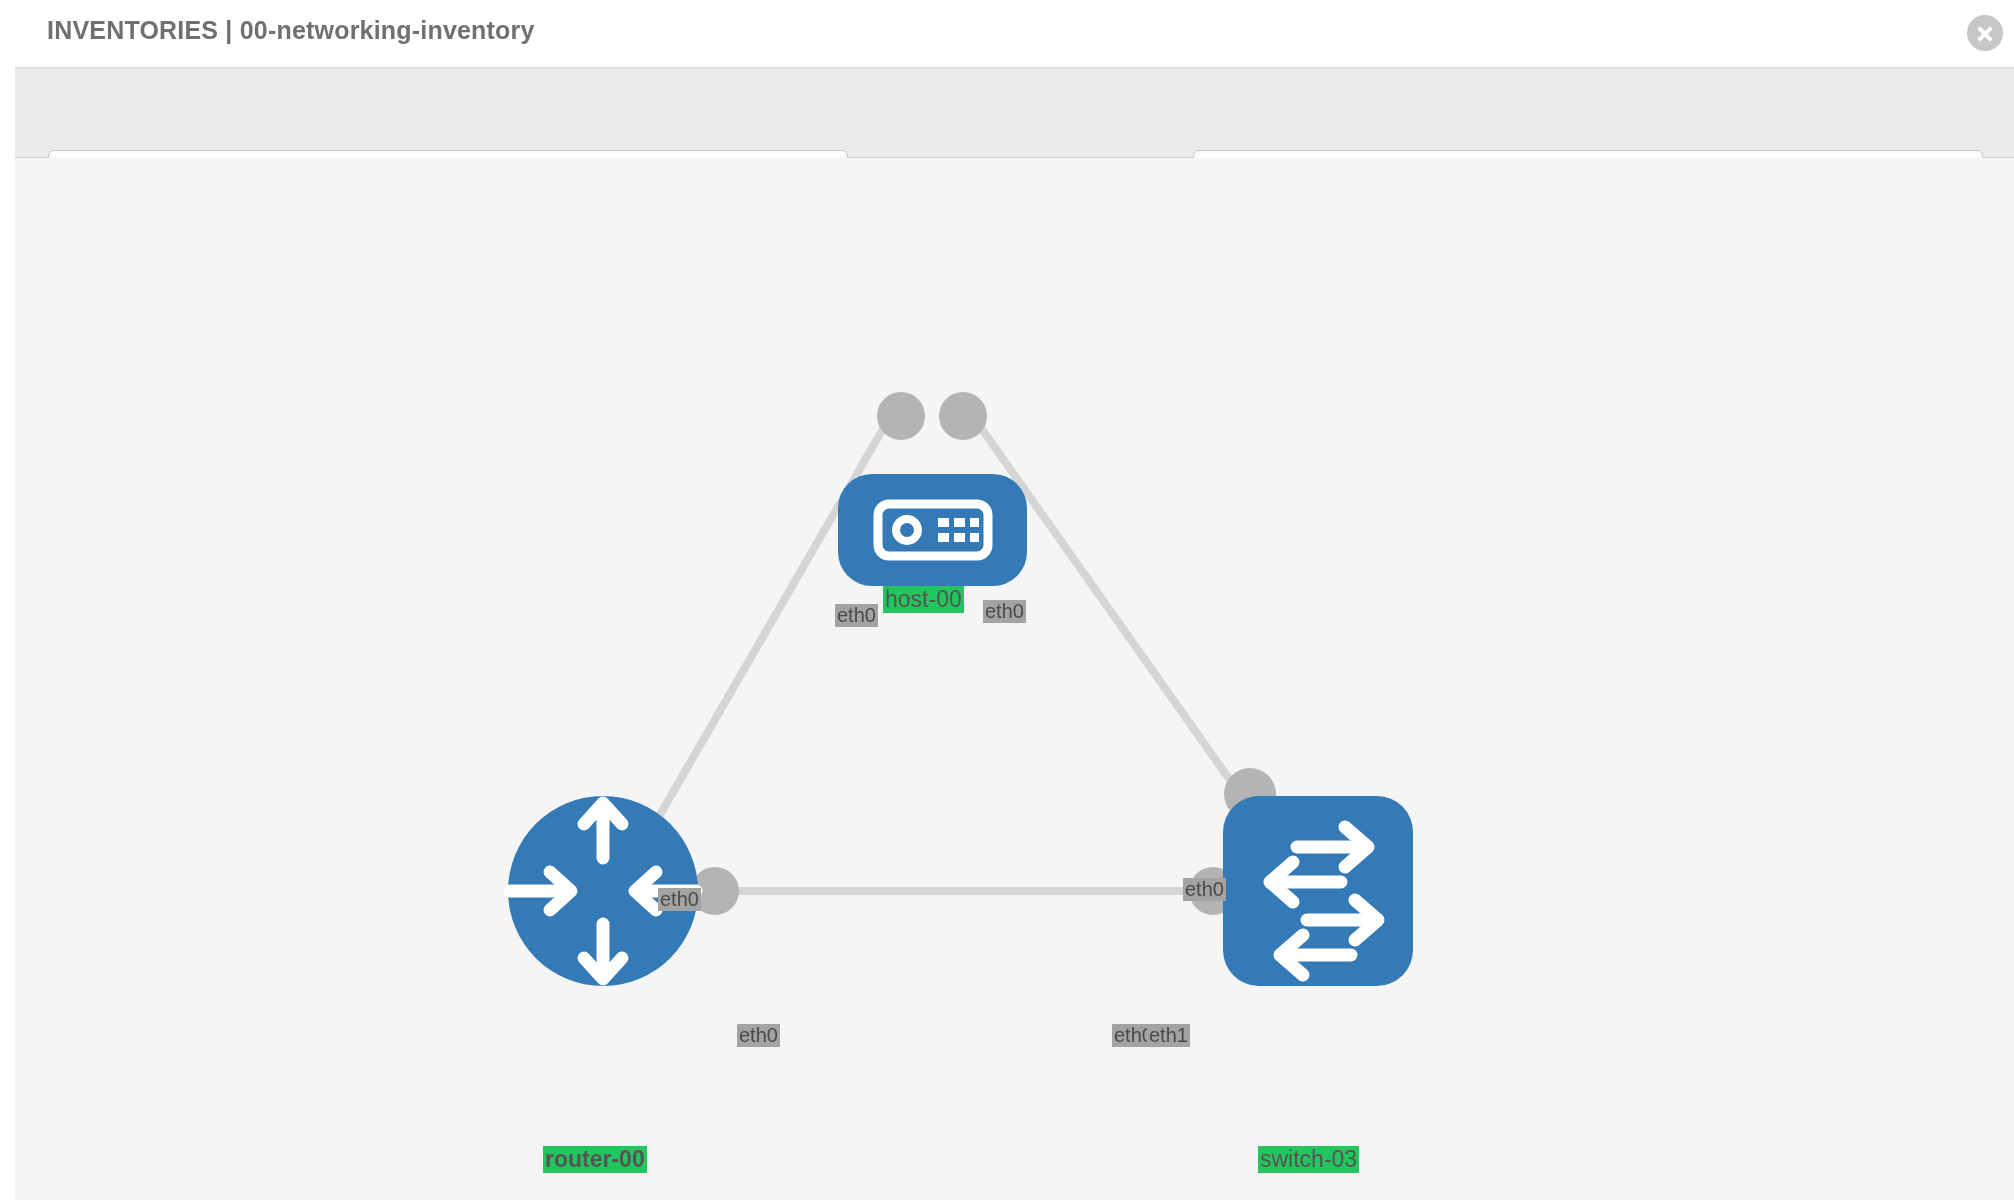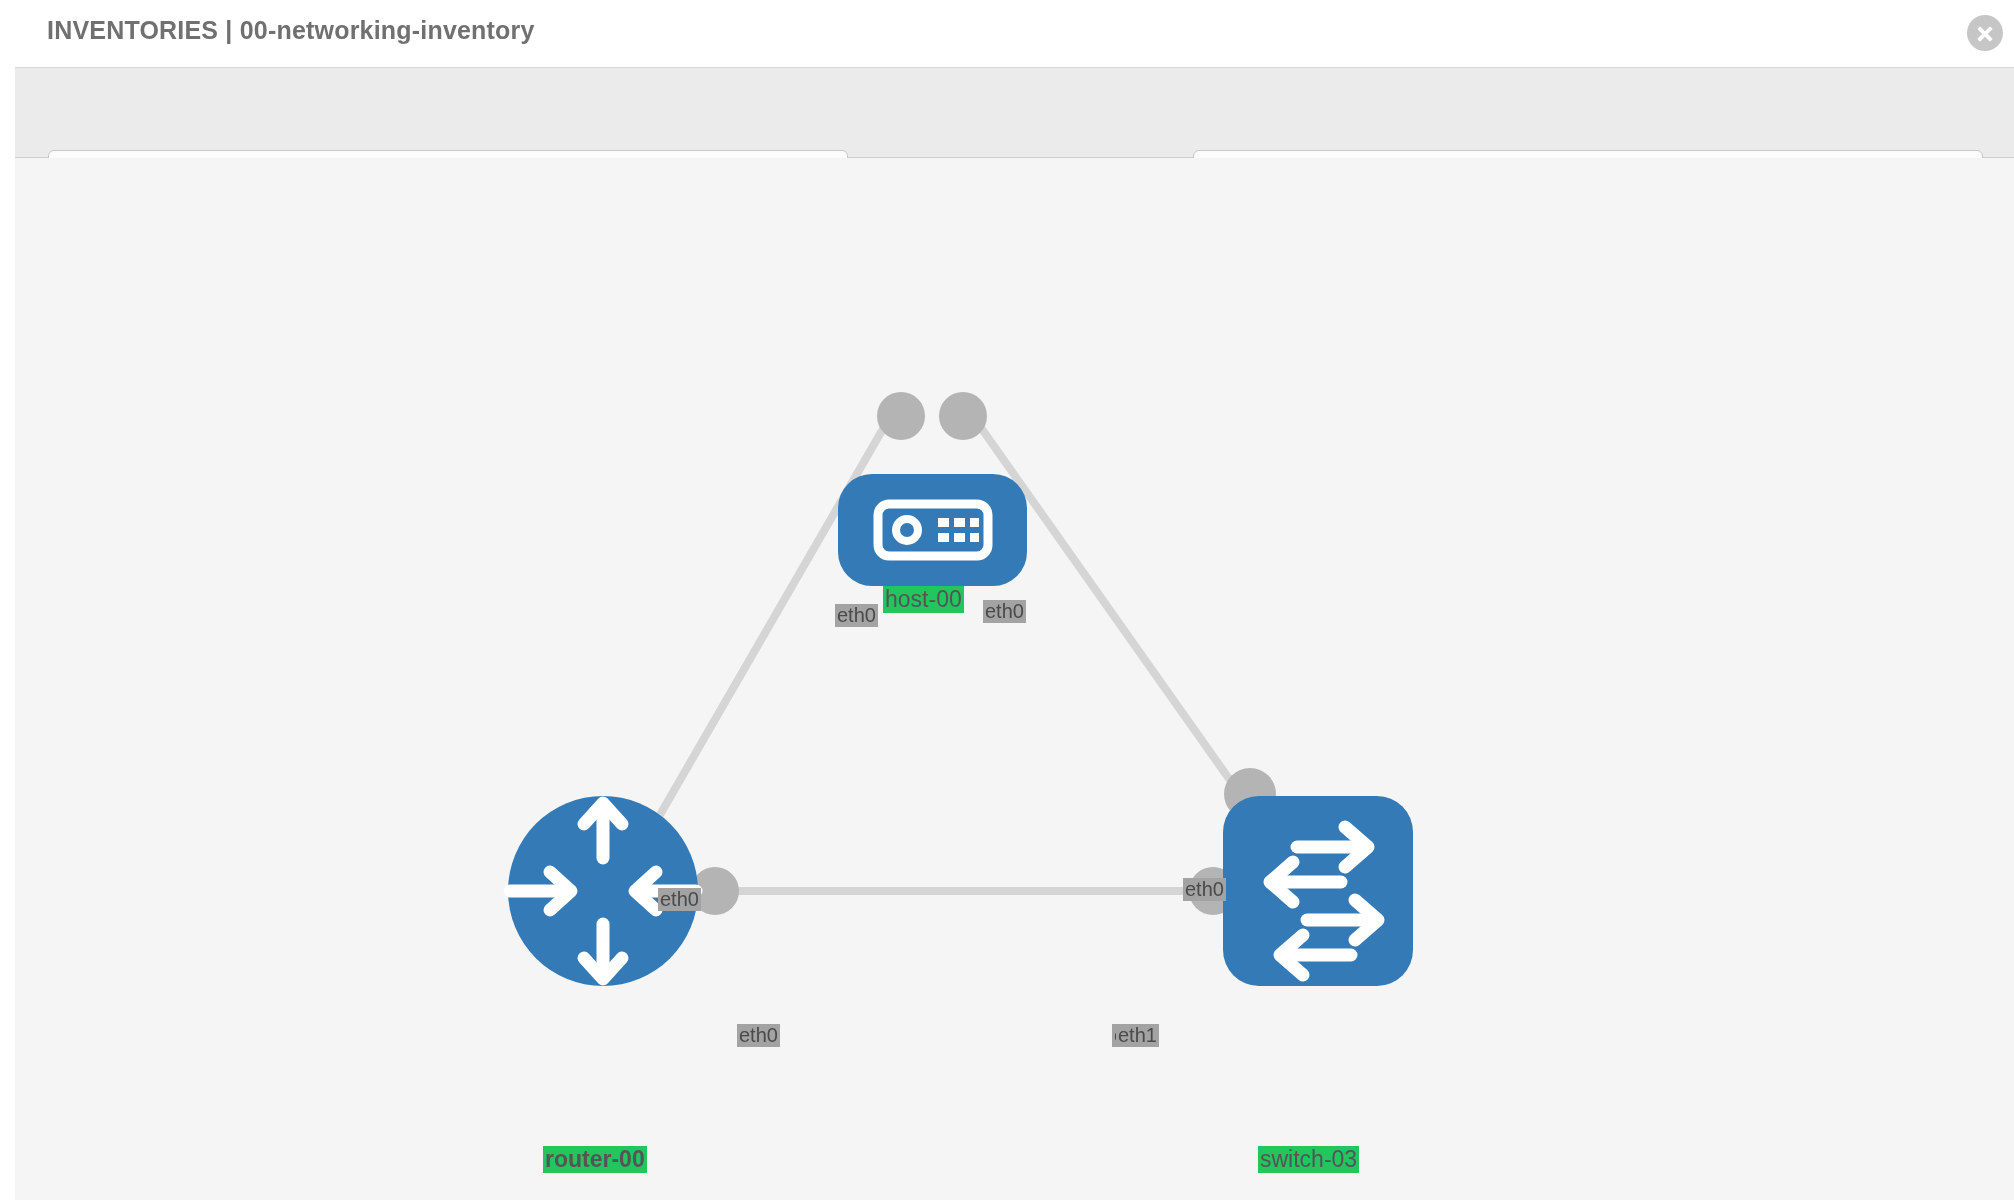--- a/index.html
+++ b/index.html
@@ -228,20 +228,20 @@
         </g>
       </g>
     </svg>
 
     <span class="iface-label" style="left:820px; top:446px;">eth0</span>
     <span class="iface-label" style="left:968px; top:442px;">eth0</span>
     <span class="iface-label" style="left:643px; top:730px;">eth0</span>
     <span class="iface-label" style="left:1168px; top:720px;">eth0</span>
     <span class="iface-label" style="left:722px; top:866px;">eth0</span>
     <span class="iface-label" style="left:1097px; top:866px;">eth0</span>
-    <span class="iface-label" style="left:1101px; top:866px;">eth1</span>
+    <span class="iface-label" style="left:1132px; top:866px;">eth1</span>
 
     <span class="node-label" style="left:868px; top:428px;">host-00</span>
     <span class="node-label" style="left:528px; top:988px;font-weight:bold;">router-00</span>
     <span class="node-label" style="left:1243px; top:988px;">switch-03</span>
 
   </div>
 </div>
 
 </body></html>

